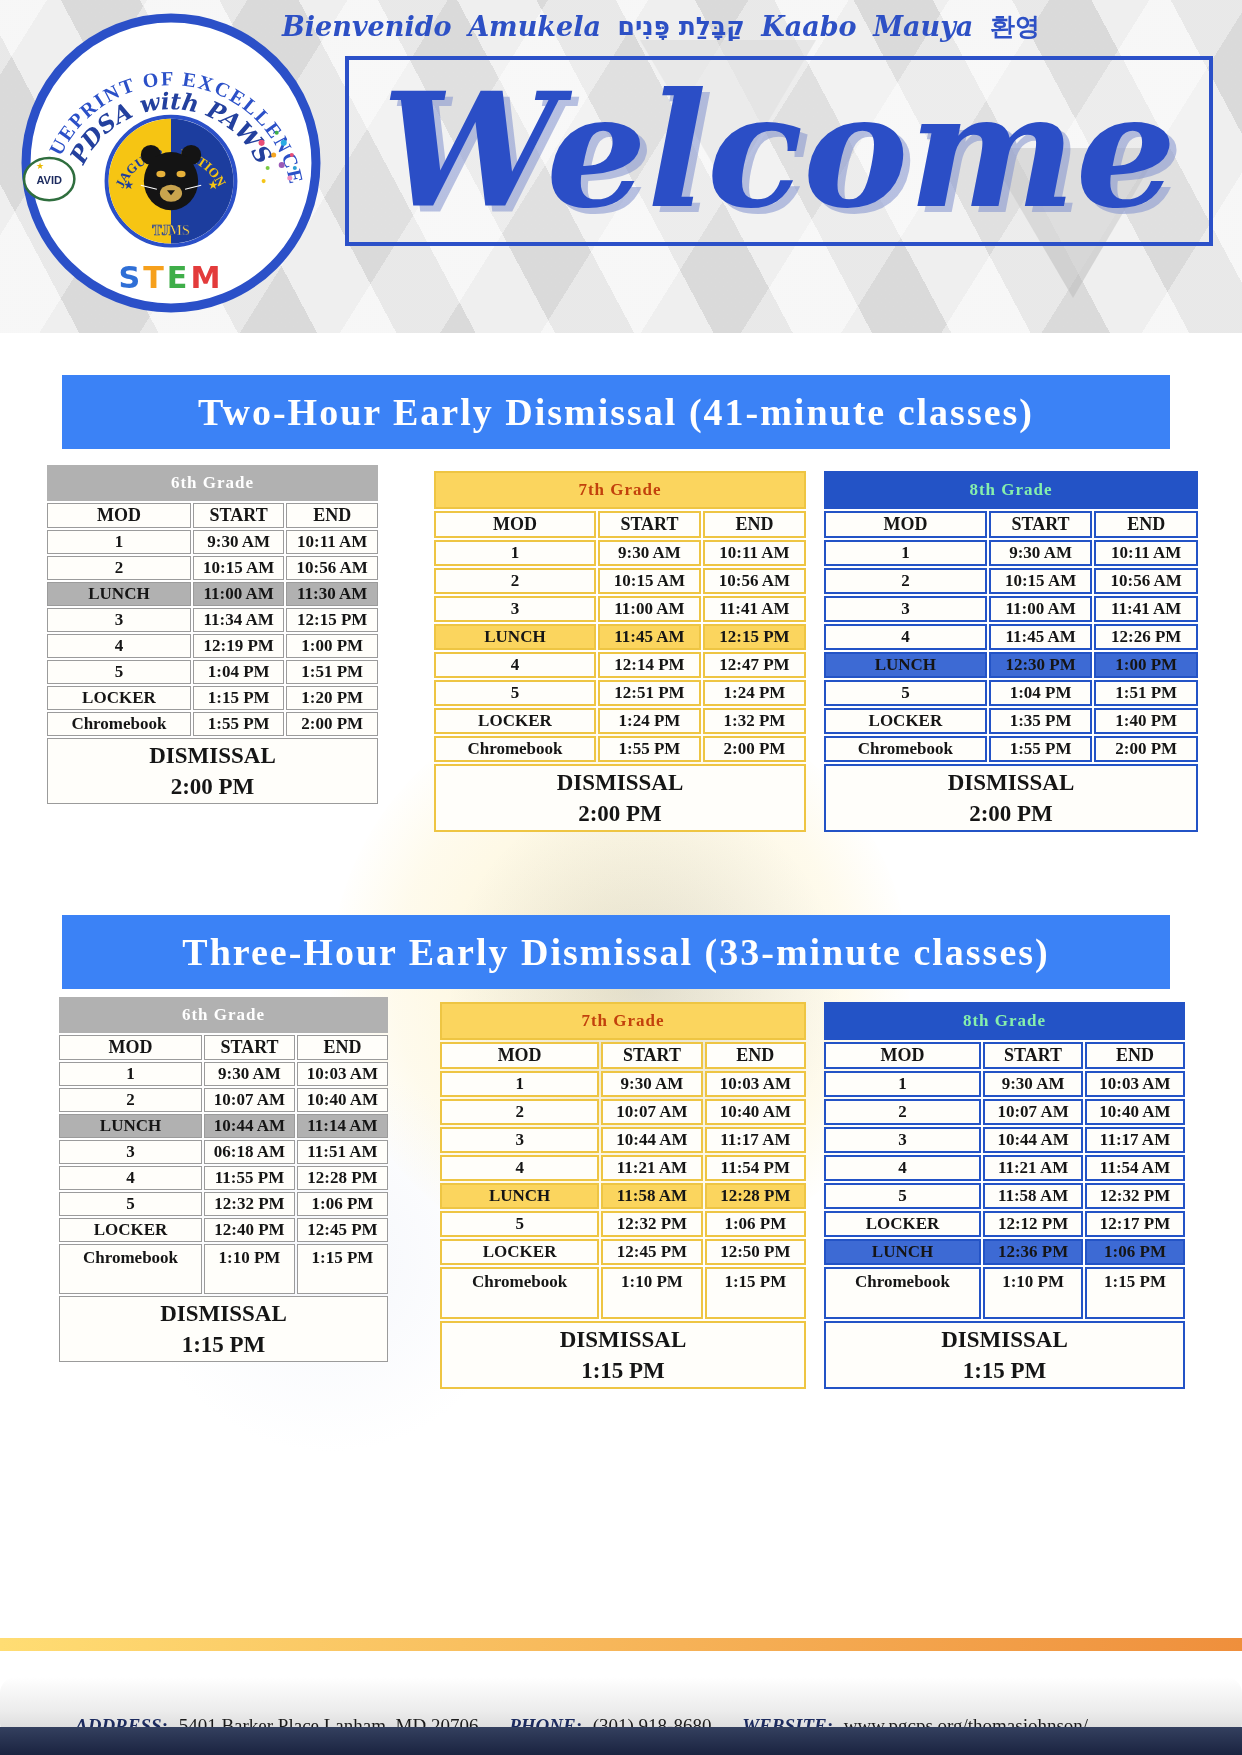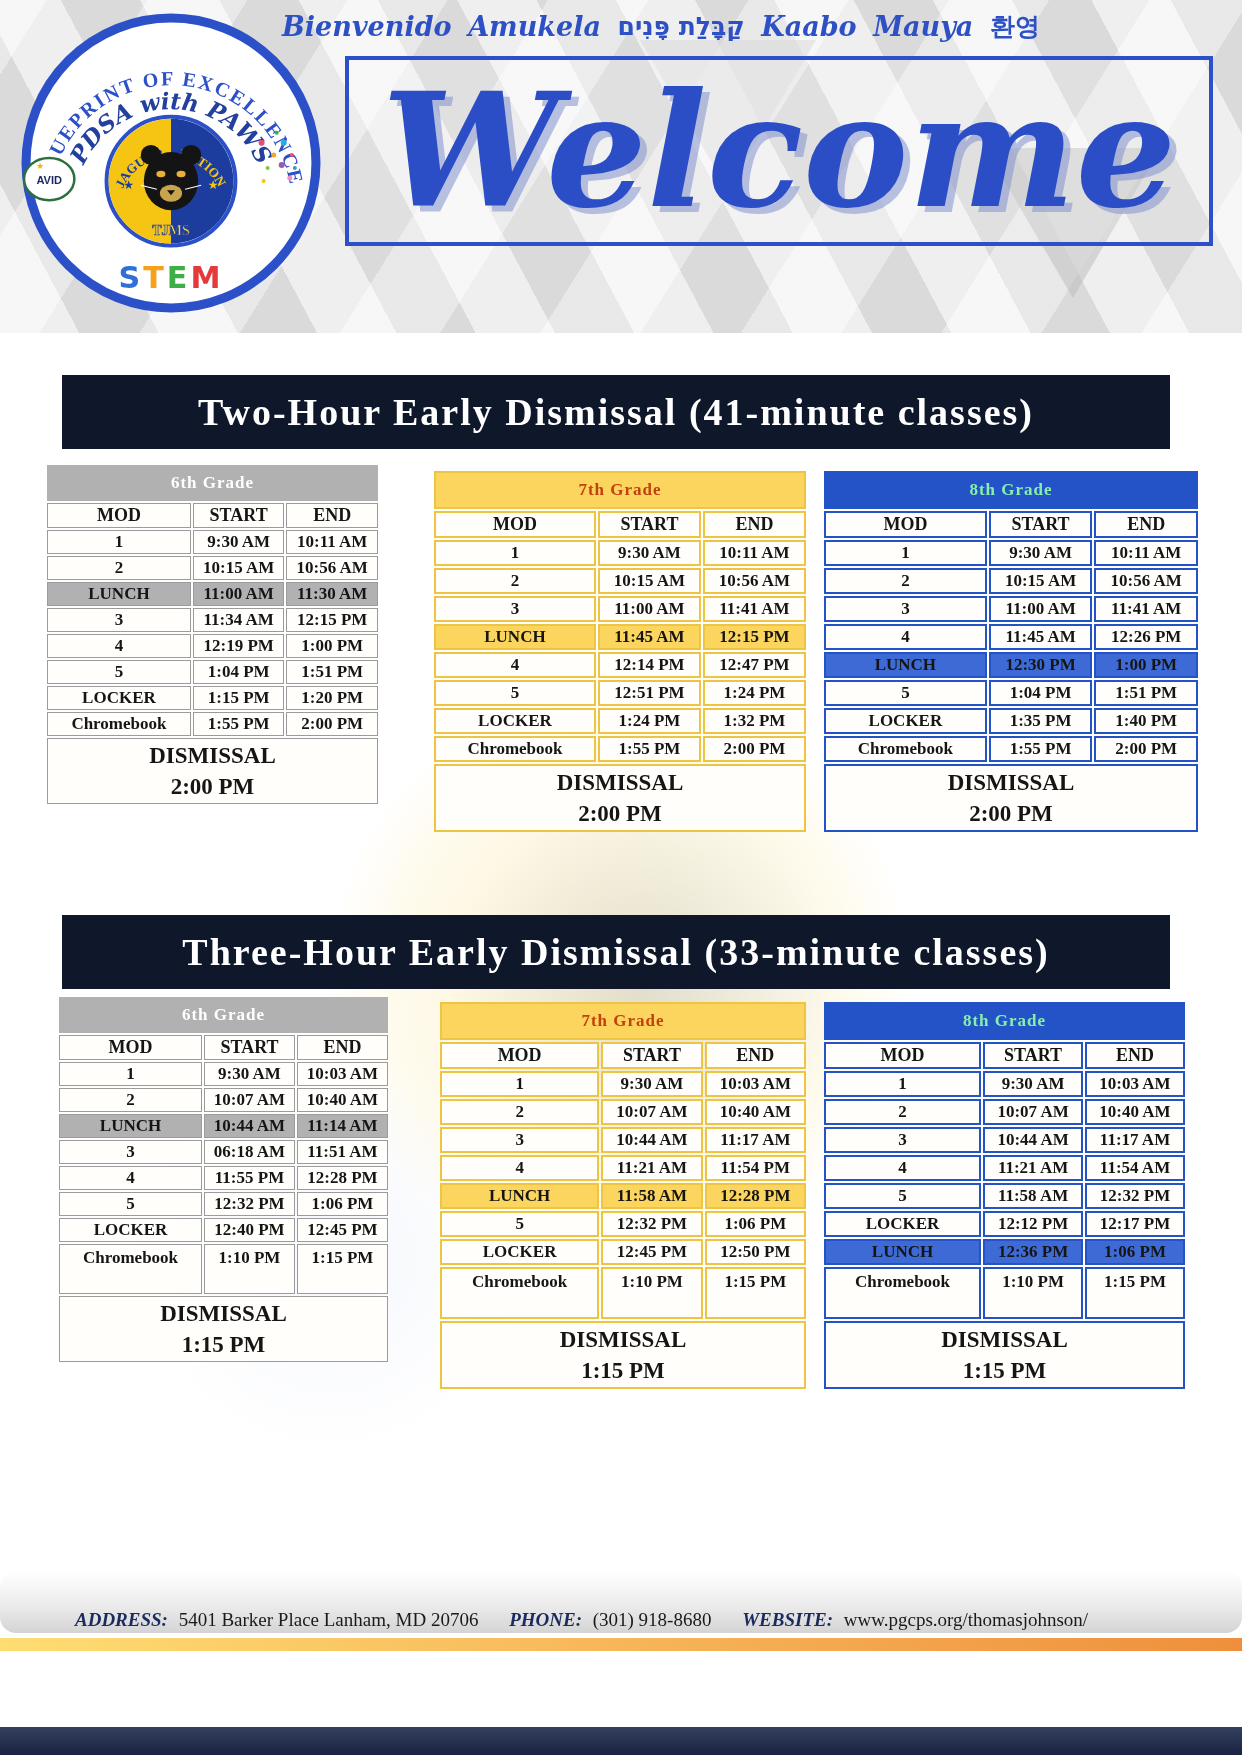--- a/index.html
+++ b/index.html
@@ -23,21 +23,21 @@
     align-items:center;font-size:27px;font-weight:bold;font-style:italic;color:#2d50c5;
     font-family:"DejaVu Serif",serif;z-index:4;}
   .nonlatin{font-style:normal;font-family:"DejaVu Sans",sans-serif;font-size:25px;}
   .welcome-box{position:absolute;left:345px;top:56px;width:860px;height:182px;border:4px solid #2b50c8;
     background:rgba(255,255,255,0.18);z-index:3;display:flex;align-items:center;justify-content:center;overflow:visible;}
   .welcome-text{font-family:"DejaVu Serif",serif;font-style:italic;font-weight:bold;font-size:158px;
     line-height:170px;color:#2b4ec6;text-shadow:7px 6px 0 rgba(130,145,205,.55);white-space:nowrap;}
   .logo{position:absolute;left:20px;top:12px;width:302px;height:302px;z-index:5;}
 
   
-  .banner{position:absolute;left:62px;width:1108px;height:74px;background:#0f172a;color:#ffffff;
+  .banner{position:absolute;left:62px;width:1108px;height:74px;background:#3b82f6;color:#ffffff;
     display:flex;align-items:center;justify-content:center;font-weight:bold;font-size:38px;
     letter-spacing:2px;font-family:"Liberation Serif",serif;z-index:2;}
   .banner-1{top:343px;}
   .banner-2{top:883px;}
 
   
   .wm{position:absolute;border-radius:50%;z-index:1;}
   .wm-gold{left:330px;top:690px;width:580px;height:580px;
     background:radial-gradient(circle,rgba(246,197,19,.20),rgba(246,197,19,.08) 55%,transparent 72%);}
   .wm-navy{left:430px;top:770px;width:430px;height:430px;
@@ -72,21 +72,21 @@
   .t-s1-6{left:45px; top:463px; width:335px;}
   .t-s1-7{left:432px;top:469px; width:376px;}
   .t-s1-8{left:822px;top:469px; width:378px;}
   .t-s2-6{left:57px; top:995px; width:333px;}
   .t-s2-7{left:438px;top:1000px;width:370px;}
   .t-s2-8{left:822px;top:1000px;width:365px;}
 
   
   .footer-orange{position:absolute;left:0;top:1638px;width:1242px;height:13px;
     background:linear-gradient(90deg,#ffdd73,#f6b257 55%,#ef8f3c);z-index:3;}
-  .footer-band{position:absolute;left:0;top:1571px;width:1242px;height:62px;
+  .footer-band{position:absolute;left:0;top:1677px;width:1242px;height:62px;
     background:linear-gradient(180deg,#ffffff,#ececec 55%,#d4d4d4);z-index:3;border-radius:16px;}
   .footer-text{position:absolute;left:75px;top:38px;font-size:19px;color:#1a1a1a;white-space:nowrap;}
   .footer-text .lbl{font-weight:bold;font-style:italic;color:#1b2a5e;margin-right:6px;}
   .footer-text .val{margin-right:26px;color:#1a1a1a;}
   .footer-text a{color:#1a1a1a;text-decoration:none;}
   .footer-navy{position:absolute;left:0;top:1727px;width:1242px;height:28px;
     background:linear-gradient(180deg,#34405f,#1a2340);z-index:3;}
 </style>
 </head>
 <body>

